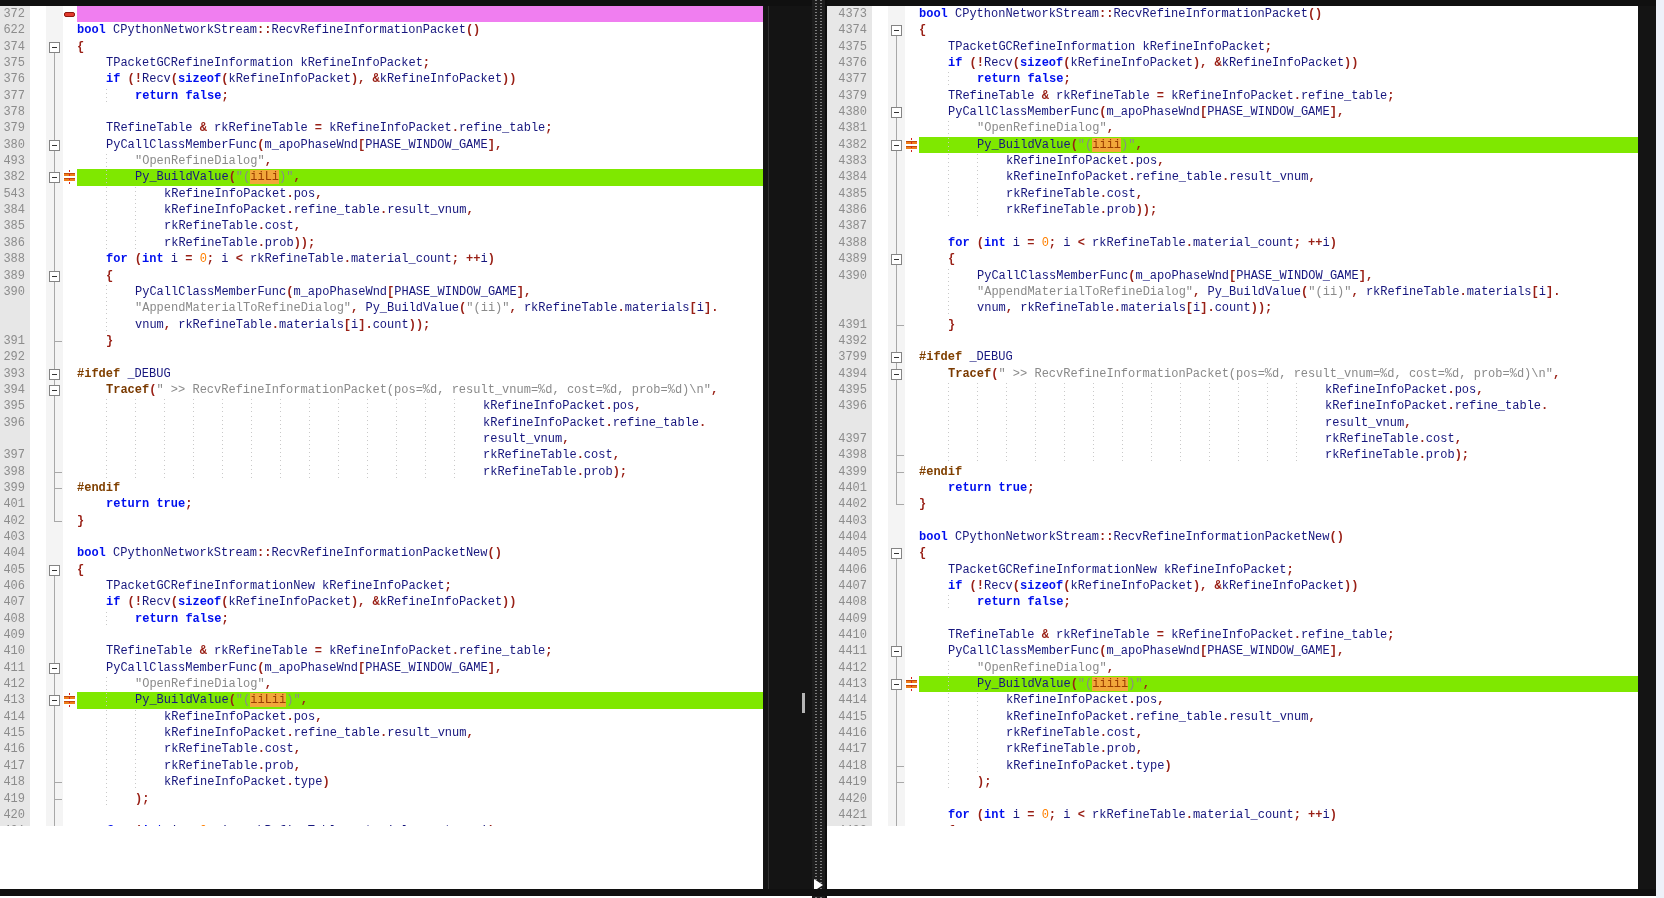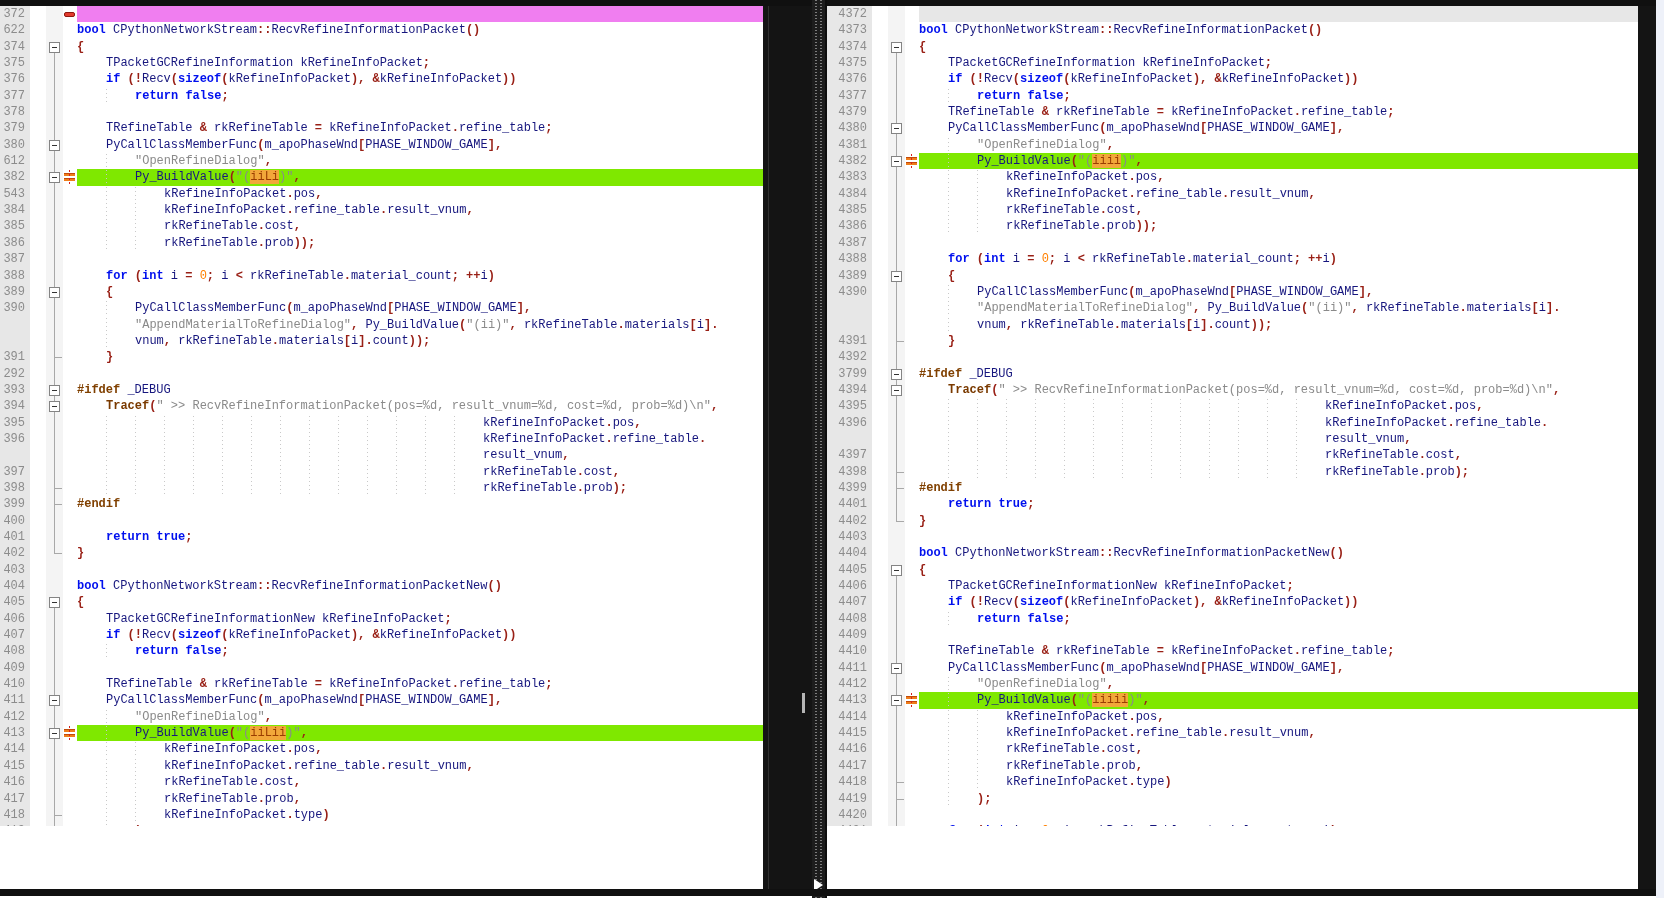--- a/index.html
+++ b/index.html
@@ -73,43 +73,41 @@
 <div class="pane" id="pane-left">
     <div class="row"><div class="gut">372</div><div class="sp"></div><div class="fold"></div><div class="icn"><i class="ic-rem"></i></div><div class="code bg-pink" style="padding-left: 0px;"></div></div>
     <div class="row"><div class="gut">622</div><div class="sp"></div><div class="fold"></div><div class="icn"></div><div class="code" style="padding-left: 0px;"><span class="t-k">bool</span><span class="t-d"> CPythonNetworkStream</span><span class="t-o">::</span><span class="t-d">RecvRefineInformationPacket</span><span class="t-o">()</span></div></div>
     <div class="row"><div class="gut">374</div><div class="sp"></div><div class="fold"><i class="fl down"></i><i class="fbox"><i class="minus"></i></i></div><div class="icn"></div><div class="code" style="padding-left: 0px;"><span class="t-o">{</span></div></div>
     <div class="row"><div class="gut">375</div><div class="sp"></div><div class="fold"><i class="fl"></i></div><div class="icn"></div><div class="code" style="padding-left: 29px;"><span class="t-d">TPacketGCRefineInformation kRefineInfoPacket</span><span class="t-o">;</span></div></div>
     <div class="row"><div class="gut">376</div><div class="sp"></div><div class="fold"><i class="fl"></i></div><div class="icn"></div><div class="code" style="padding-left: 29px;"><span class="t-k">if</span><span class="t-d"> </span><span class="t-o">(!</span><span class="t-d">Recv</span><span class="t-o">(</span><span class="t-k">sizeof</span><span class="t-o">(</span><span class="t-d">kRefineInfoPacket</span><span class="t-o">), &amp;</span><span class="t-d">kRefineInfoPacket</span><span class="t-o">))</span></div></div>
     <div class="row"><div class="gut">377</div><div class="sp"></div><div class="fold"><i class="fl"></i></div><div class="icn"></div><div class="code" style="padding-left: 58px;"><i class="g" style="left: 29px;"></i><span class="t-k">return false</span><span class="t-o">;</span></div></div>
     <div class="row"><div class="gut">378</div><div class="sp"></div><div class="fold"><i class="fl"></i></div><div class="icn"></div><div class="code" style="padding-left: 0px;"></div></div>
     <div class="row"><div class="gut">379</div><div class="sp"></div><div class="fold"><i class="fl"></i></div><div class="icn"></div><div class="code" style="padding-left: 29px;"><span class="t-d">TRefineTable </span><span class="t-o">&amp; </span><span class="t-d">rkRefineTable </span><span class="t-o">= </span><span class="t-d">kRefineInfoPacket</span><span class="t-o">.</span><span class="t-d">refine_table</span><span class="t-o">;</span></div></div>
     <div class="row"><div class="gut">380</div><div class="sp"></div><div class="fold"><i class="fl"></i><i class="fbox"><i class="minus"></i></i></div><div class="icn"></div><div class="code" style="padding-left: 29px;"><span class="t-d">PyCallClassMemberFunc</span><span class="t-o">(</span><span class="t-d">m_apoPhaseWnd</span><span class="t-o">[</span><span class="t-d">PHASE_WINDOW_GAME</span><span class="t-o">],</span></div></div>
-    <div class="row"><div class="gut">612</div><div class="sp"></div><div class="fold"><i class="fl"></i></div><div class="icn"></div><div class="code" style="padding-left: 58px;"><i class="g" style="left: 29px;"></i><span class="t-s">"OpenRefineDialog"</span><span class="t-o">,</span></div></div>
+    <div class="row"><div class="gut">493</div><div class="sp"></div><div class="fold"><i class="fl"></i></div><div class="icn"></div><div class="code" style="padding-left: 58px;"><i class="g" style="left: 29px;"></i><span class="t-s">"OpenRefineDialog"</span><span class="t-o">,</span></div></div>
     <div class="row"><div class="gut">382</div><div class="sp"></div><div class="fold"><i class="fl"></i><i class="fbox"><i class="minus"></i></i></div><div class="icn"><i class="ic-neq"><i class="b1"></i><i class="b2"></i><i class="v"></i></i></div><div class="code bg-green" style="padding-left: 58px;"><i class="g" style="left: 29px;"></i><span class="t-d">Py_BuildValue</span><span class="t-o">(</span><span class="t-s">"(</span><span class="t-h">iiLi</span><span class="t-s">)"</span><span class="t-o">,</span></div></div>
     <div class="row"><div class="gut">543</div><div class="sp"></div><div class="fold"><i class="fl"></i></div><div class="icn"></div><div class="code" style="padding-left: 87px;"><i class="g" style="left: 29px;"></i><i class="g" style="left: 58px;"></i><span class="t-d">kRefineInfoPacket</span><span class="t-o">.</span><span class="t-d">pos</span><span class="t-o">,</span></div></div>
     <div class="row"><div class="gut">384</div><div class="sp"></div><div class="fold"><i class="fl"></i></div><div class="icn"></div><div class="code" style="padding-left: 87px;"><i class="g" style="left: 29px;"></i><i class="g" style="left: 58px;"></i><span class="t-d">kRefineInfoPacket</span><span class="t-o">.</span><span class="t-d">refine_table</span><span class="t-o">.</span><span class="t-d">result_vnum</span><span class="t-o">,</span></div></div>
     <div class="row"><div class="gut">385</div><div class="sp"></div><div class="fold"><i class="fl"></i></div><div class="icn"></div><div class="code" style="padding-left: 87px;"><i class="g" style="left: 29px;"></i><i class="g" style="left: 58px;"></i><span class="t-d">rkRefineTable</span><span class="t-o">.</span><span class="t-d">cost</span><span class="t-o">,</span></div></div>
     <div class="row"><div class="gut">386</div><div class="sp"></div><div class="fold"><i class="fl"></i></div><div class="icn"></div><div class="code" style="padding-left: 87px;"><i class="g" style="left: 29px;"></i><i class="g" style="left: 58px;"></i><span class="t-d">rkRefineTable</span><span class="t-o">.</span><span class="t-d">prob</span><span class="t-o">));</span></div></div>
-    <div class="row"><div class="gut">387</div><div class="sp"></div><div class="fold"><i class="fl"></i></div><div class="icn"></div><div class="code" style="padding-left: 0px;"></div></div>
     <div class="row"><div class="gut">388</div><div class="sp"></div><div class="fold"><i class="fl"></i></div><div class="icn"></div><div class="code" style="padding-left: 29px;"><span class="t-k">for</span><span class="t-d"> </span><span class="t-o">(</span><span class="t-k">int</span><span class="t-d"> i </span><span class="t-o">= </span><span class="t-n">0</span><span class="t-o">;</span><span class="t-d"> i </span><span class="t-o">&lt; </span><span class="t-d">rkRefineTable</span><span class="t-o">.</span><span class="t-d">material_count</span><span class="t-o">; ++</span><span class="t-d">i</span><span class="t-o">)</span></div></div>
     <div class="row"><div class="gut">389</div><div class="sp"></div><div class="fold"><i class="fl"></i><i class="fbox"><i class="minus"></i></i></div><div class="icn"></div><div class="code" style="padding-left: 29px;"><span class="t-o">{</span></div></div>
     <div class="row"><div class="gut">390</div><div class="sp"></div><div class="fold"><i class="fl"></i></div><div class="icn"></div><div class="code" style="padding-left: 58px;"><i class="g" style="left: 29px;"></i><span class="t-d">PyCallClassMemberFunc</span><span class="t-o">(</span><span class="t-d">m_apoPhaseWnd</span><span class="t-o">[</span><span class="t-d">PHASE_WINDOW_GAME</span><span class="t-o">],</span></div></div>
     <div class="row"><div class="gut"></div><div class="sp"></div><div class="fold"><i class="fl"></i></div><div class="icn"></div><div class="code" style="padding-left: 58px;"><i class="g" style="left: 29px;"></i><span class="t-s">"AppendMaterialToRefineDialog"</span><span class="t-o">, </span><span class="t-d">Py_BuildValue</span><span class="t-o">(</span><span class="t-s">"(ii)"</span><span class="t-o">, </span><span class="t-d">rkRefineTable</span><span class="t-o">.</span><span class="t-d">materials</span><span class="t-o">[</span><span class="t-d">i</span><span class="t-o">].</span></div></div>
     <div class="row"><div class="gut"></div><div class="sp"></div><div class="fold"><i class="fl"></i></div><div class="icn"></div><div class="code" style="padding-left: 58px;"><i class="g" style="left: 29px;"></i><span class="t-d">vnum</span><span class="t-o">, </span><span class="t-d">rkRefineTable</span><span class="t-o">.</span><span class="t-d">materials</span><span class="t-o">[</span><span class="t-d">i</span><span class="t-o">].</span><span class="t-d">count</span><span class="t-o">));</span></div></div>
     <div class="row"><div class="gut">391</div><div class="sp"></div><div class="fold"><i class="fl"></i><i class="ftick"></i></div><div class="icn"></div><div class="code" style="padding-left: 29px;"><span class="t-o">}</span></div></div>
     <div class="row"><div class="gut">292</div><div class="sp"></div><div class="fold"><i class="fl"></i></div><div class="icn"></div><div class="code" style="padding-left: 0px;"></div></div>
     <div class="row"><div class="gut">393</div><div class="sp"></div><div class="fold"><i class="fl"></i><i class="fbox"><i class="minus"></i></i></div><div class="icn"></div><div class="code" style="padding-left: 0px;"><span class="t-p">#ifdef</span><span class="t-d"> _DEBUG</span></div></div>
     <div class="row"><div class="gut">394</div><div class="sp"></div><div class="fold"><i class="fl"></i><i class="fbox"><i class="minus"></i></i></div><div class="icn"></div><div class="code" style="padding-left: 29px;"><span class="t-u">Tracef</span><span class="t-o">(</span><span class="t-s">" &gt;&gt; RecvRefineInformationPacket(pos=%d, result_vnum=%d, cost=%d, prob=%d)\n"</span><span class="t-o">,</span></div></div>
     <div class="row"><div class="gut">395</div><div class="sp"></div><div class="fold"><i class="fl"></i></div><div class="icn"></div><div class="code" style="padding-left: 406px;"><i class="g" style="left: 29px;"></i><i class="g" style="left: 58px;"></i><i class="g" style="left: 87px;"></i><i class="g" style="left: 116px;"></i><i class="g" style="left: 145px;"></i><i class="g" style="left: 174px;"></i><i class="g" style="left: 203px;"></i><i class="g" style="left: 232px;"></i><i class="g" style="left: 261px;"></i><i class="g" style="left: 290px;"></i><i class="g" style="left: 319px;"></i><i class="g" style="left: 348px;"></i><i class="g" style="left: 377px;"></i><span class="t-d">kRefineInfoPacket</span><span class="t-o">.</span><span class="t-d">pos</span><span class="t-o">,</span></div></div>
     <div class="row"><div class="gut">396</div><div class="sp"></div><div class="fold"><i class="fl"></i></div><div class="icn"></div><div class="code" style="padding-left: 406px;"><i class="g" style="left: 29px;"></i><i class="g" style="left: 58px;"></i><i class="g" style="left: 87px;"></i><i class="g" style="left: 116px;"></i><i class="g" style="left: 145px;"></i><i class="g" style="left: 174px;"></i><i class="g" style="left: 203px;"></i><i class="g" style="left: 232px;"></i><i class="g" style="left: 261px;"></i><i class="g" style="left: 290px;"></i><i class="g" style="left: 319px;"></i><i class="g" style="left: 348px;"></i><i class="g" style="left: 377px;"></i><span class="t-d">kRefineInfoPacket</span><span class="t-o">.</span><span class="t-d">refine_table</span><span class="t-o">.</span></div></div>
     <div class="row"><div class="gut"></div><div class="sp"></div><div class="fold"><i class="fl"></i></div><div class="icn"></div><div class="code" style="padding-left: 406px;"><i class="g" style="left: 29px;"></i><i class="g" style="left: 58px;"></i><i class="g" style="left: 87px;"></i><i class="g" style="left: 116px;"></i><i class="g" style="left: 145px;"></i><i class="g" style="left: 174px;"></i><i class="g" style="left: 203px;"></i><i class="g" style="left: 232px;"></i><i class="g" style="left: 261px;"></i><i class="g" style="left: 290px;"></i><i class="g" style="left: 319px;"></i><i class="g" style="left: 348px;"></i><i class="g" style="left: 377px;"></i><span class="t-d">result_vnum</span><span class="t-o">,</span></div></div>
     <div class="row"><div class="gut">397</div><div class="sp"></div><div class="fold"><i class="fl"></i></div><div class="icn"></div><div class="code" style="padding-left: 406px;"><i class="g" style="left: 29px;"></i><i class="g" style="left: 58px;"></i><i class="g" style="left: 87px;"></i><i class="g" style="left: 116px;"></i><i class="g" style="left: 145px;"></i><i class="g" style="left: 174px;"></i><i class="g" style="left: 203px;"></i><i class="g" style="left: 232px;"></i><i class="g" style="left: 261px;"></i><i class="g" style="left: 290px;"></i><i class="g" style="left: 319px;"></i><i class="g" style="left: 348px;"></i><i class="g" style="left: 377px;"></i><span class="t-d">rkRefineTable</span><span class="t-o">.</span><span class="t-d">cost</span><span class="t-o">,</span></div></div>
     <div class="row"><div class="gut">398</div><div class="sp"></div><div class="fold"><i class="fl"></i><i class="ftick"></i></div><div class="icn"></div><div class="code" style="padding-left: 406px;"><i class="g" style="left: 29px;"></i><i class="g" style="left: 58px;"></i><i class="g" style="left: 87px;"></i><i class="g" style="left: 116px;"></i><i class="g" style="left: 145px;"></i><i class="g" style="left: 174px;"></i><i class="g" style="left: 203px;"></i><i class="g" style="left: 232px;"></i><i class="g" style="left: 261px;"></i><i class="g" style="left: 290px;"></i><i class="g" style="left: 319px;"></i><i class="g" style="left: 348px;"></i><i class="g" style="left: 377px;"></i><span class="t-d">rkRefineTable</span><span class="t-o">.</span><span class="t-d">prob</span><span class="t-o">);</span></div></div>
     <div class="row"><div class="gut">399</div><div class="sp"></div><div class="fold"><i class="fl"></i><i class="ftick"></i></div><div class="icn"></div><div class="code" style="padding-left: 0px;"><span class="t-p">#endif</span></div></div>
-    <div class="row"><div class="gut">400</div><div class="sp"></div><div class="fold"><i class="fl"></i></div><div class="icn"></div><div class="code" style="padding-left: 0px;"></div></div>
     <div class="row"><div class="gut">401</div><div class="sp"></div><div class="fold"><i class="fl"></i></div><div class="icn"></div><div class="code" style="padding-left: 29px;"><span class="t-k">return true</span><span class="t-o">;</span></div></div>
     <div class="row"><div class="gut">402</div><div class="sp"></div><div class="fold"><i class="fl half"></i><i class="ftick"></i></div><div class="icn"></div><div class="code" style="padding-left: 0px;"><span class="t-o">}</span></div></div>
     <div class="row"><div class="gut">403</div><div class="sp"></div><div class="fold"></div><div class="icn"></div><div class="code" style="padding-left: 0px;"></div></div>
     <div class="row"><div class="gut">404</div><div class="sp"></div><div class="fold"></div><div class="icn"></div><div class="code" style="padding-left: 0px;"><span class="t-k">bool</span><span class="t-d"> CPythonNetworkStream</span><span class="t-o">::</span><span class="t-d">RecvRefineInformationPacketNew</span><span class="t-o">()</span></div></div>
     <div class="row"><div class="gut">405</div><div class="sp"></div><div class="fold"><i class="fl down"></i><i class="fbox"><i class="minus"></i></i></div><div class="icn"></div><div class="code" style="padding-left: 0px;"><span class="t-o">{</span></div></div>
     <div class="row"><div class="gut">406</div><div class="sp"></div><div class="fold"><i class="fl"></i></div><div class="icn"></div><div class="code" style="padding-left: 29px;"><span class="t-d">TPacketGCRefineInformationNew kRefineInfoPacket</span><span class="t-o">;</span></div></div>
     <div class="row"><div class="gut">407</div><div class="sp"></div><div class="fold"><i class="fl"></i></div><div class="icn"></div><div class="code" style="padding-left: 29px;"><span class="t-k">if</span><span class="t-d"> </span><span class="t-o">(!</span><span class="t-d">Recv</span><span class="t-o">(</span><span class="t-k">sizeof</span><span class="t-o">(</span><span class="t-d">kRefineInfoPacket</span><span class="t-o">), &amp;</span><span class="t-d">kRefineInfoPacket</span><span class="t-o">))</span></div></div>
     <div class="row"><div class="gut">408</div><div class="sp"></div><div class="fold"><i class="fl"></i></div><div class="icn"></div><div class="code" style="padding-left: 58px;"><i class="g" style="left: 29px;"></i><span class="t-k">return false</span><span class="t-o">;</span></div></div>
     <div class="row"><div class="gut">409</div><div class="sp"></div><div class="fold"><i class="fl"></i></div><div class="icn"></div><div class="code" style="padding-left: 0px;"></div></div>
     <div class="row"><div class="gut">410</div><div class="sp"></div><div class="fold"><i class="fl"></i></div><div class="icn"></div><div class="code" style="padding-left: 29px;"><span class="t-d">TRefineTable </span><span class="t-o">&amp; </span><span class="t-d">rkRefineTable </span><span class="t-o">= </span><span class="t-d">kRefineInfoPacket</span><span class="t-o">.</span><span class="t-d">refine_table</span><span class="t-o">;</span></div></div>
@@ -128,21 +126,20 @@
   </div>
 
 <div class="sb-track" id="sb-left"></div>
 <div class="sb-seam"></div>
 <div class="sb-thumb"></div>
 <div class="splitter"></div>
 <div class="splitter-edge"></div>
 <div class="arrow-right"></div>
 
 <div class="pane" id="pane-right">
-    <div class="row"><div class="gut">4372</div><div class="sp"></div><div class="fold"></div><div class="icn"></div><div class="code bg-gray" style="padding-left: 0px;"></div></div>
     <div class="row"><div class="gut">4373</div><div class="sp"></div><div class="fold"></div><div class="icn"></div><div class="code" style="padding-left: 0px;"><span class="t-k">bool</span><span class="t-d"> CPythonNetworkStream</span><span class="t-o">::</span><span class="t-d">RecvRefineInformationPacket</span><span class="t-o">()</span></div></div>
     <div class="row"><div class="gut">4374</div><div class="sp"></div><div class="fold"><i class="fl down"></i><i class="fbox"><i class="minus"></i></i></div><div class="icn"></div><div class="code" style="padding-left: 0px;"><span class="t-o">{</span></div></div>
     <div class="row"><div class="gut">4375</div><div class="sp"></div><div class="fold"><i class="fl"></i></div><div class="icn"></div><div class="code" style="padding-left: 29px;"><span class="t-d">TPacketGCRefineInformation kRefineInfoPacket</span><span class="t-o">;</span></div></div>
     <div class="row"><div class="gut">4376</div><div class="sp"></div><div class="fold"><i class="fl"></i></div><div class="icn"></div><div class="code" style="padding-left: 29px;"><span class="t-k">if</span><span class="t-d"> </span><span class="t-o">(!</span><span class="t-d">Recv</span><span class="t-o">(</span><span class="t-k">sizeof</span><span class="t-o">(</span><span class="t-d">kRefineInfoPacket</span><span class="t-o">), &amp;</span><span class="t-d">kRefineInfoPacket</span><span class="t-o">))</span></div></div>
     <div class="row"><div class="gut">4377</div><div class="sp"></div><div class="fold"><i class="fl"></i></div><div class="icn"></div><div class="code" style="padding-left: 58px;"><i class="g" style="left: 29px;"></i><span class="t-k">return false</span><span class="t-o">;</span></div></div>
     <div class="row"><div class="gut">4379</div><div class="sp"></div><div class="fold"><i class="fl"></i></div><div class="icn"></div><div class="code" style="padding-left: 29px;"><span class="t-d">TRefineTable </span><span class="t-o">&amp; </span><span class="t-d">rkRefineTable </span><span class="t-o">= </span><span class="t-d">kRefineInfoPacket</span><span class="t-o">.</span><span class="t-d">refine_table</span><span class="t-o">;</span></div></div>
     <div class="row"><div class="gut">4380</div><div class="sp"></div><div class="fold"><i class="fl"></i><i class="fbox"><i class="minus"></i></i></div><div class="icn"></div><div class="code" style="padding-left: 29px;"><span class="t-d">PyCallClassMemberFunc</span><span class="t-o">(</span><span class="t-d">m_apoPhaseWnd</span><span class="t-o">[</span><span class="t-d">PHASE_WINDOW_GAME</span><span class="t-o">],</span></div></div>
     <div class="row"><div class="gut">4381</div><div class="sp"></div><div class="fold"><i class="fl"></i></div><div class="icn"></div><div class="code" style="padding-left: 58px;"><i class="g" style="left: 29px;"></i><span class="t-s">"OpenRefineDialog"</span><span class="t-o">,</span></div></div>
     <div class="row"><div class="gut">4382</div><div class="sp"></div><div class="fold"><i class="fl"></i><i class="fbox"><i class="minus"></i></i></div><div class="icn"><i class="ic-neq"><i class="b1"></i><i class="b2"></i><i class="v"></i></i></div><div class="code bg-green" style="padding-left: 58px;"><i class="g" style="left: 29px;"></i><span class="t-d">Py_BuildValue</span><span class="t-o">(</span><span class="t-s">"(</span><span class="t-h">iiii</span><span class="t-s">)"</span><span class="t-o">,</span></div></div>
     <div class="row"><div class="gut">4383</div><div class="sp"></div><div class="fold"><i class="fl"></i></div><div class="icn"></div><div class="code" style="padding-left: 87px;"><i class="g" style="left: 29px;"></i><i class="g" style="left: 58px;"></i><span class="t-d">kRefineInfoPacket</span><span class="t-o">.</span><span class="t-d">pos</span><span class="t-o">,</span></div></div>

